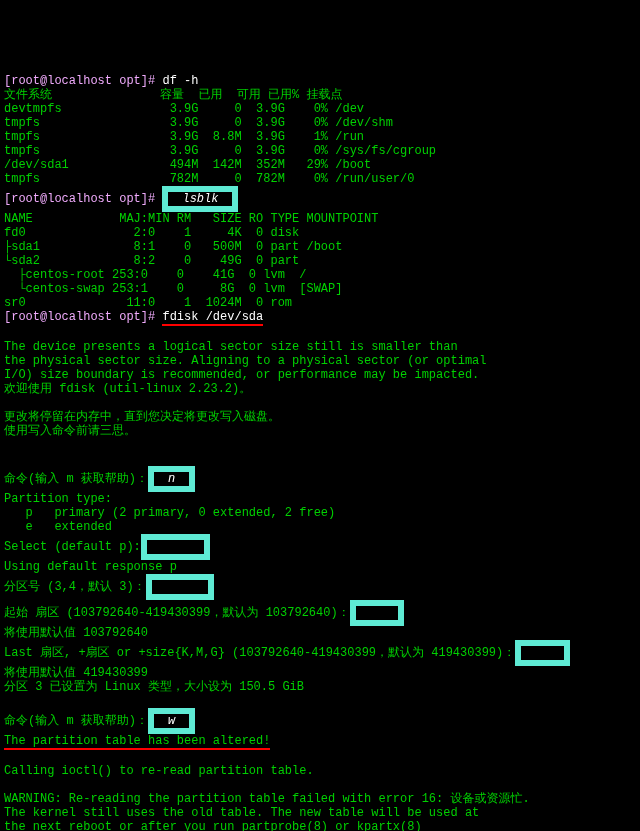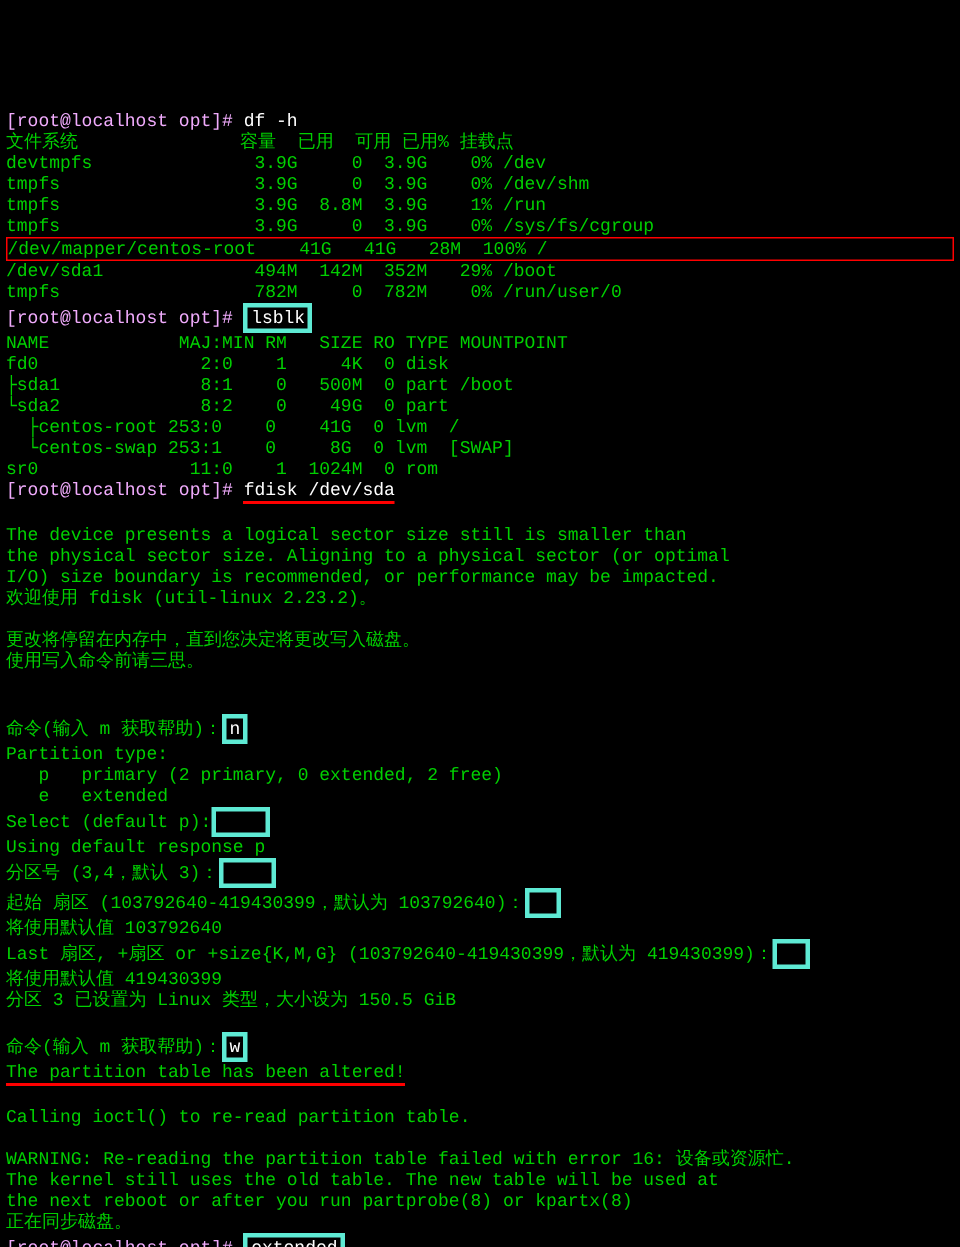--- a/index.html
+++ b/index.html
@@ -9,37 +9,37 @@
     color: #00d000;
     font-family: "Consolas", "Courier New", monospace;
     font-size: 12px;
     line-height: 14px;
     white-space: pre;
     width: 640px;
     box-sizing: border-box;
   }
   .prompt { color: #f0abfc; }
   .cmd { color: #ffffff; }
-  .box { border: 3px solid #5eead4; display: inline-block; padding: 0 2px; }
+  .box { border: 6px solid #5eead4; display: inline-block; padding: 0 14px; font-style: italic; }
   .rowbox { border: 1px solid #ff0000; display: block; }
   .underline { border-bottom: 2px solid #ff0000; display: inline-block; }
 </style>
 </head>
 <body>
 
 
 
 <div>
 <span class="prompt">[root@localhost opt]# </span><span class="cmd">df -h</span>
 <span>文件系统               容量  已用  可用 已用% 挂载点</span>
 <span>devtmpfs               3.9G     0  3.9G    0% /dev</span>
 <span>tmpfs                  3.9G     0  3.9G    0% /dev/shm</span>
 <span>tmpfs                  3.9G  8.8M  3.9G    1% /run</span>
 <span>tmpfs                  3.9G     0  3.9G    0% /sys/fs/cgroup</span>
-<span class="rowbox">/dev/mapper/centos-root    41G   41G   28M  100% /</span><span>/dev/sda1              494M  142M  352M   29% /boot</span>
+<span>/dev/sda1              494M  142M  352M   29% /boot</span>
 <span>tmpfs                  782M     0  782M    0% /run/user/0</span>
 <span class="prompt">[root@localhost opt]# </span><span class="box cmd">lsblk</span>
 <span>NAME            MAJ:MIN RM   SIZE RO TYPE MOUNTPOINT</span>
 <span>fd0               2:0    1     4K  0 disk </span>
 <span>├sda1             8:1    0   500M  0 part /boot</span>
 <span>└sda2             8:2    0    49G  0 part </span>
 <span>  ├centos-root 253:0    0    41G  0 lvm  /</span>
 <span>  └centos-swap 253:1    0     8G  0 lvm  [SWAP]</span>
 <span>sr0              11:0    1  1024M  0 rom</span>
 <span class="prompt">[root@localhost opt]# </span><span class="underline cmd">fdisk /dev/sda</span>

